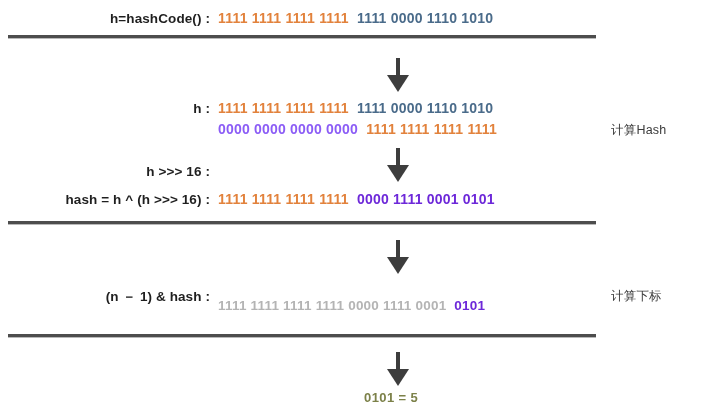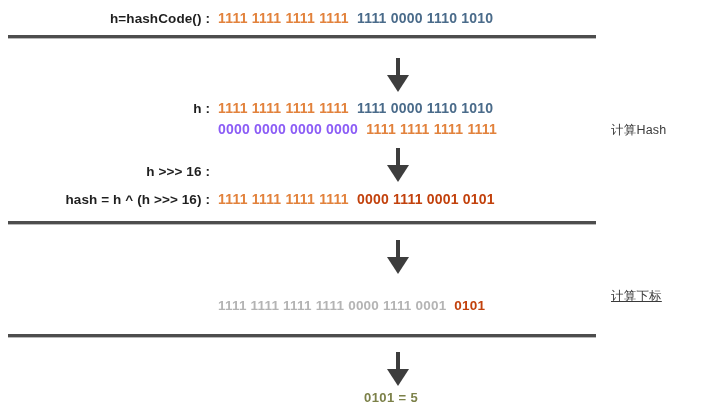--- a/index.html
+++ b/index.html
@@ -74,21 +74,21 @@
     font-size: 14px;
     font-weight: bold;
     white-space: nowrap;
     letter-spacing: 0.2px;
   }
   .bits span { }
 
   .c-orange { color: #e2823c; }
   .c-steel  { color: #4a6b8a; }
   .c-dark   { color: #8b5cf6; }
-  .c-olive  { color: #c2410c; }
+  .c-olive  { color: #6d28d9; }
   .c-gray   { color: #b4b4b4; }
   .c-red    { color: #ee2b2b; }
 
   
   .caption {
     position: absolute;
     font-size: 12.5px;
     color: #3a3a3a;
     white-space: nowrap;
     letter-spacing: 0.2px;
@@ -152,28 +152,29 @@
     <span>&nbsp;</span><span class="c-olive">0000 1111 0001 0101</span>
   </div>
 
   <div class="divider" style="top: 221px;"></div>
 
   <div class="arrow" style="top: 240px;">
     <div class="stem"></div>
     <div class="head"></div>
   </div>
 
+  <div class="rowlabel" style="left: 30px; top: 288px; width: 180px;">(n － 1) &amp; hash :</div>
 
 
   <div class="bits" style="left: 218px; top: 298px; font-size: 13.5px;">
     <span class="c-gray">1111 1111 1111 1111 0000 1111 0001</span>
     <span>&nbsp;</span><span class="c-olive">0101</span>
   </div>
 
-  <div class="caption" style="left: 611px; top: 288px; text-decoration: underline;">计算下标</div>
+  <div class="caption" style="left: 611px; top: 288px;">计算下标</div>
 
   <div class="divider" style="top: 334px;"></div>
 
   <div class="arrow" style="top: 352px;">
     <div class="stem"></div>
     <div class="head"></div>
   </div>
 
   <div class="result" style="left: 364px; top: 390px;">0101 = 5</div>
 

